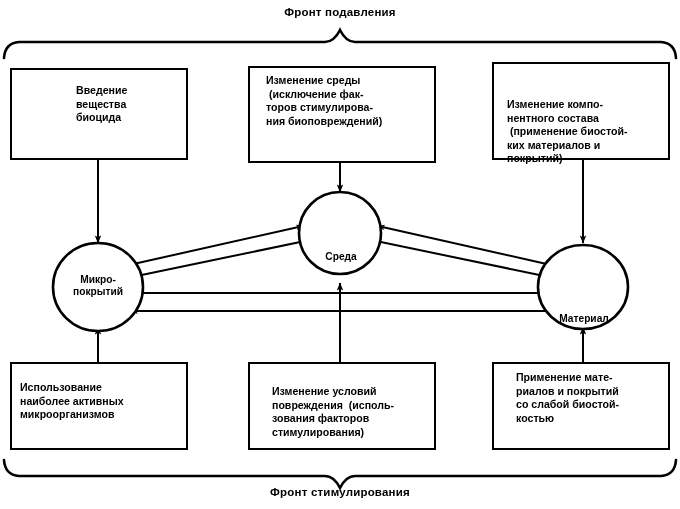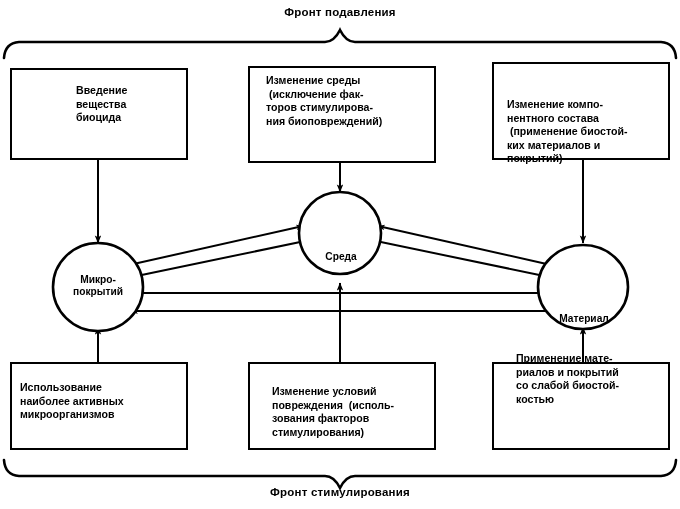--- a/index.html
+++ b/index.html
@@ -132,21 +132,21 @@
 наиболее активных
 микроорганизмов</div>
 
   <div class="box" style="left:248px; top:362px; width:188px; height:88px;"></div>
   <div class="box-text" style="left:272px; top:385px; width:175px;">Изменение условий
 повреждения  (исполь-
 зования факторов
 стимулирования)</div>
 
   <div class="box" style="left:492px; top:362px; width:178px; height:88px;"></div>
-  <div class="box-text" style="left:516px; top:352px; width:165px;">Применение мате-
+  <div class="box-text" style="left:516px; top:371px; width:165px;">Применение мате-
 риалов и покрытий
 со слабой биостой-
 костью</div>
 
   <div class="node-text" style="left:48px;  top:274px; width:100px;">Микро-
 покрытий</div>
   <div class="node-text" style="left:300px; top:227px; width:82px;margin-top:24px;">Среда</div>
   <div class="node-text" style="left:538px; top:281px; width:92px;margin-top:32px;">Материал</div>
 
 </div>

